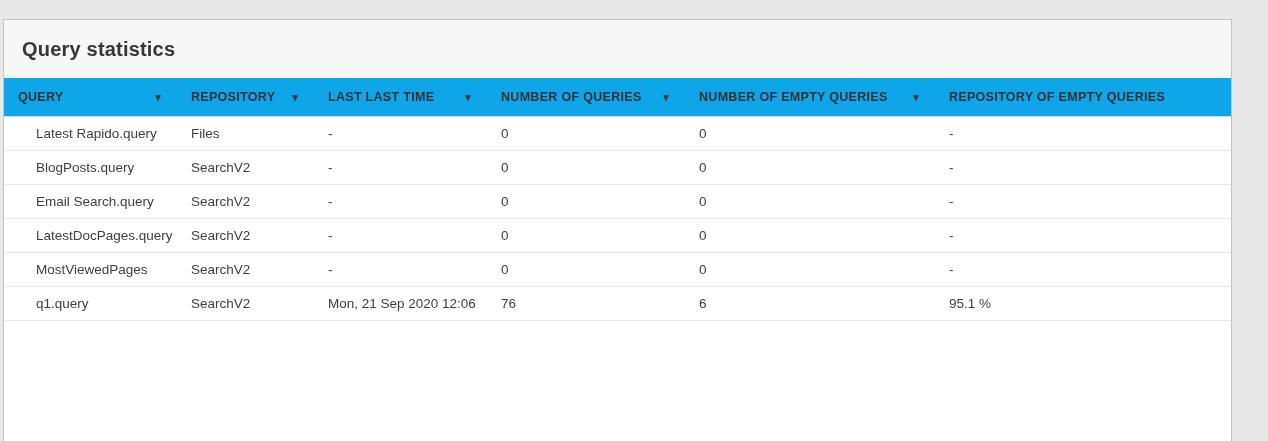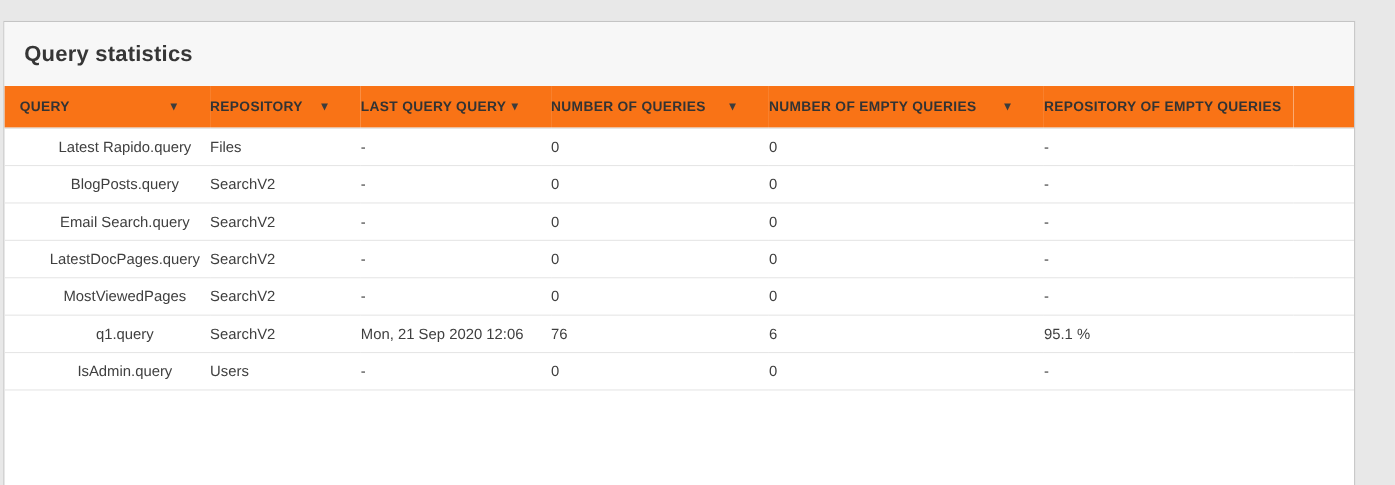--- a/index.html
+++ b/index.html
@@ -33,21 +33,21 @@
   }
   table.stats{
     width:100%;
     border-collapse:collapse;
     table-layout:fixed;
   }
   col.c1{width:187px;} col.c2{width:137px;} col.c3{width:173px;}
   col.c4{width:198px;} col.c5{width:250px;} col.c6{width:227px;}
   col.c7{width:auto;}
   thead th{
-    background:#f97316;
+    background:#0ea5e9;
     height:38px;
     padding:0;
     text-align:center;
     font-size:12.5px;
     font-weight:700;
     color:#333333;
     letter-spacing:0.3px;
     border-bottom:1px solid #dcdcdc;
     white-space:nowrap;
     overflow:hidden;
@@ -70,21 +70,21 @@
   tbody td{
     height:34px;
     padding:0;
     font-size:13.5px;
     color:#3f3f3f;
     border-bottom:1px solid #e6e6e6;
     white-space:nowrap;
     overflow:hidden;
     vertical-align:middle;
   }
-  tbody td:first-child{ padding-left:32px;text-align:center; }
+  tbody td:first-child{ padding-left:32px; }
 </style>
 </head>
 <body>
 
 <div class="panel">
 
   <div class="title-band">
     <div class="title">Query statistics</div>
   </div>
 
@@ -107,21 +107,21 @@
           </div>
         </th>
         <th>
           <div class="hcell">
             <span>REPOSITORY</span>
             <span class="caret">▾</span>
           </div>
         </th>
         <th>
           <div class="hcell">
-            <span>LAST QUERY QUERY</span>
+            <span>LAST LAST TIME</span>
             <span class="caret">▾</span>
           </div>
         </th>
         <th>
           <div class="hcell">
             <span>NUMBER OF QUERIES</span>
             <span class="caret">▾</span>
           </div>
         </th>
         <th>
@@ -187,25 +187,16 @@
         </tr>
         <tr>
           <td>q1.query</td>
           <td>SearchV2</td>
           <td>Mon, 21 Sep 2020 12:06</td>
           <td>76</td>
           <td>6</td>
           <td>95.1 %</td>
           <td></td>
         </tr>
-        <tr>
-          <td>IsAdmin.query</td>
-          <td>Users</td>
-          <td>-</td>
-          <td>0</td>
-          <td>0</td>
-          <td>-</td>
-          <td></td>
-        </tr>
       </tbody>
   </table>
 
 </div>
 
 </body></html>

